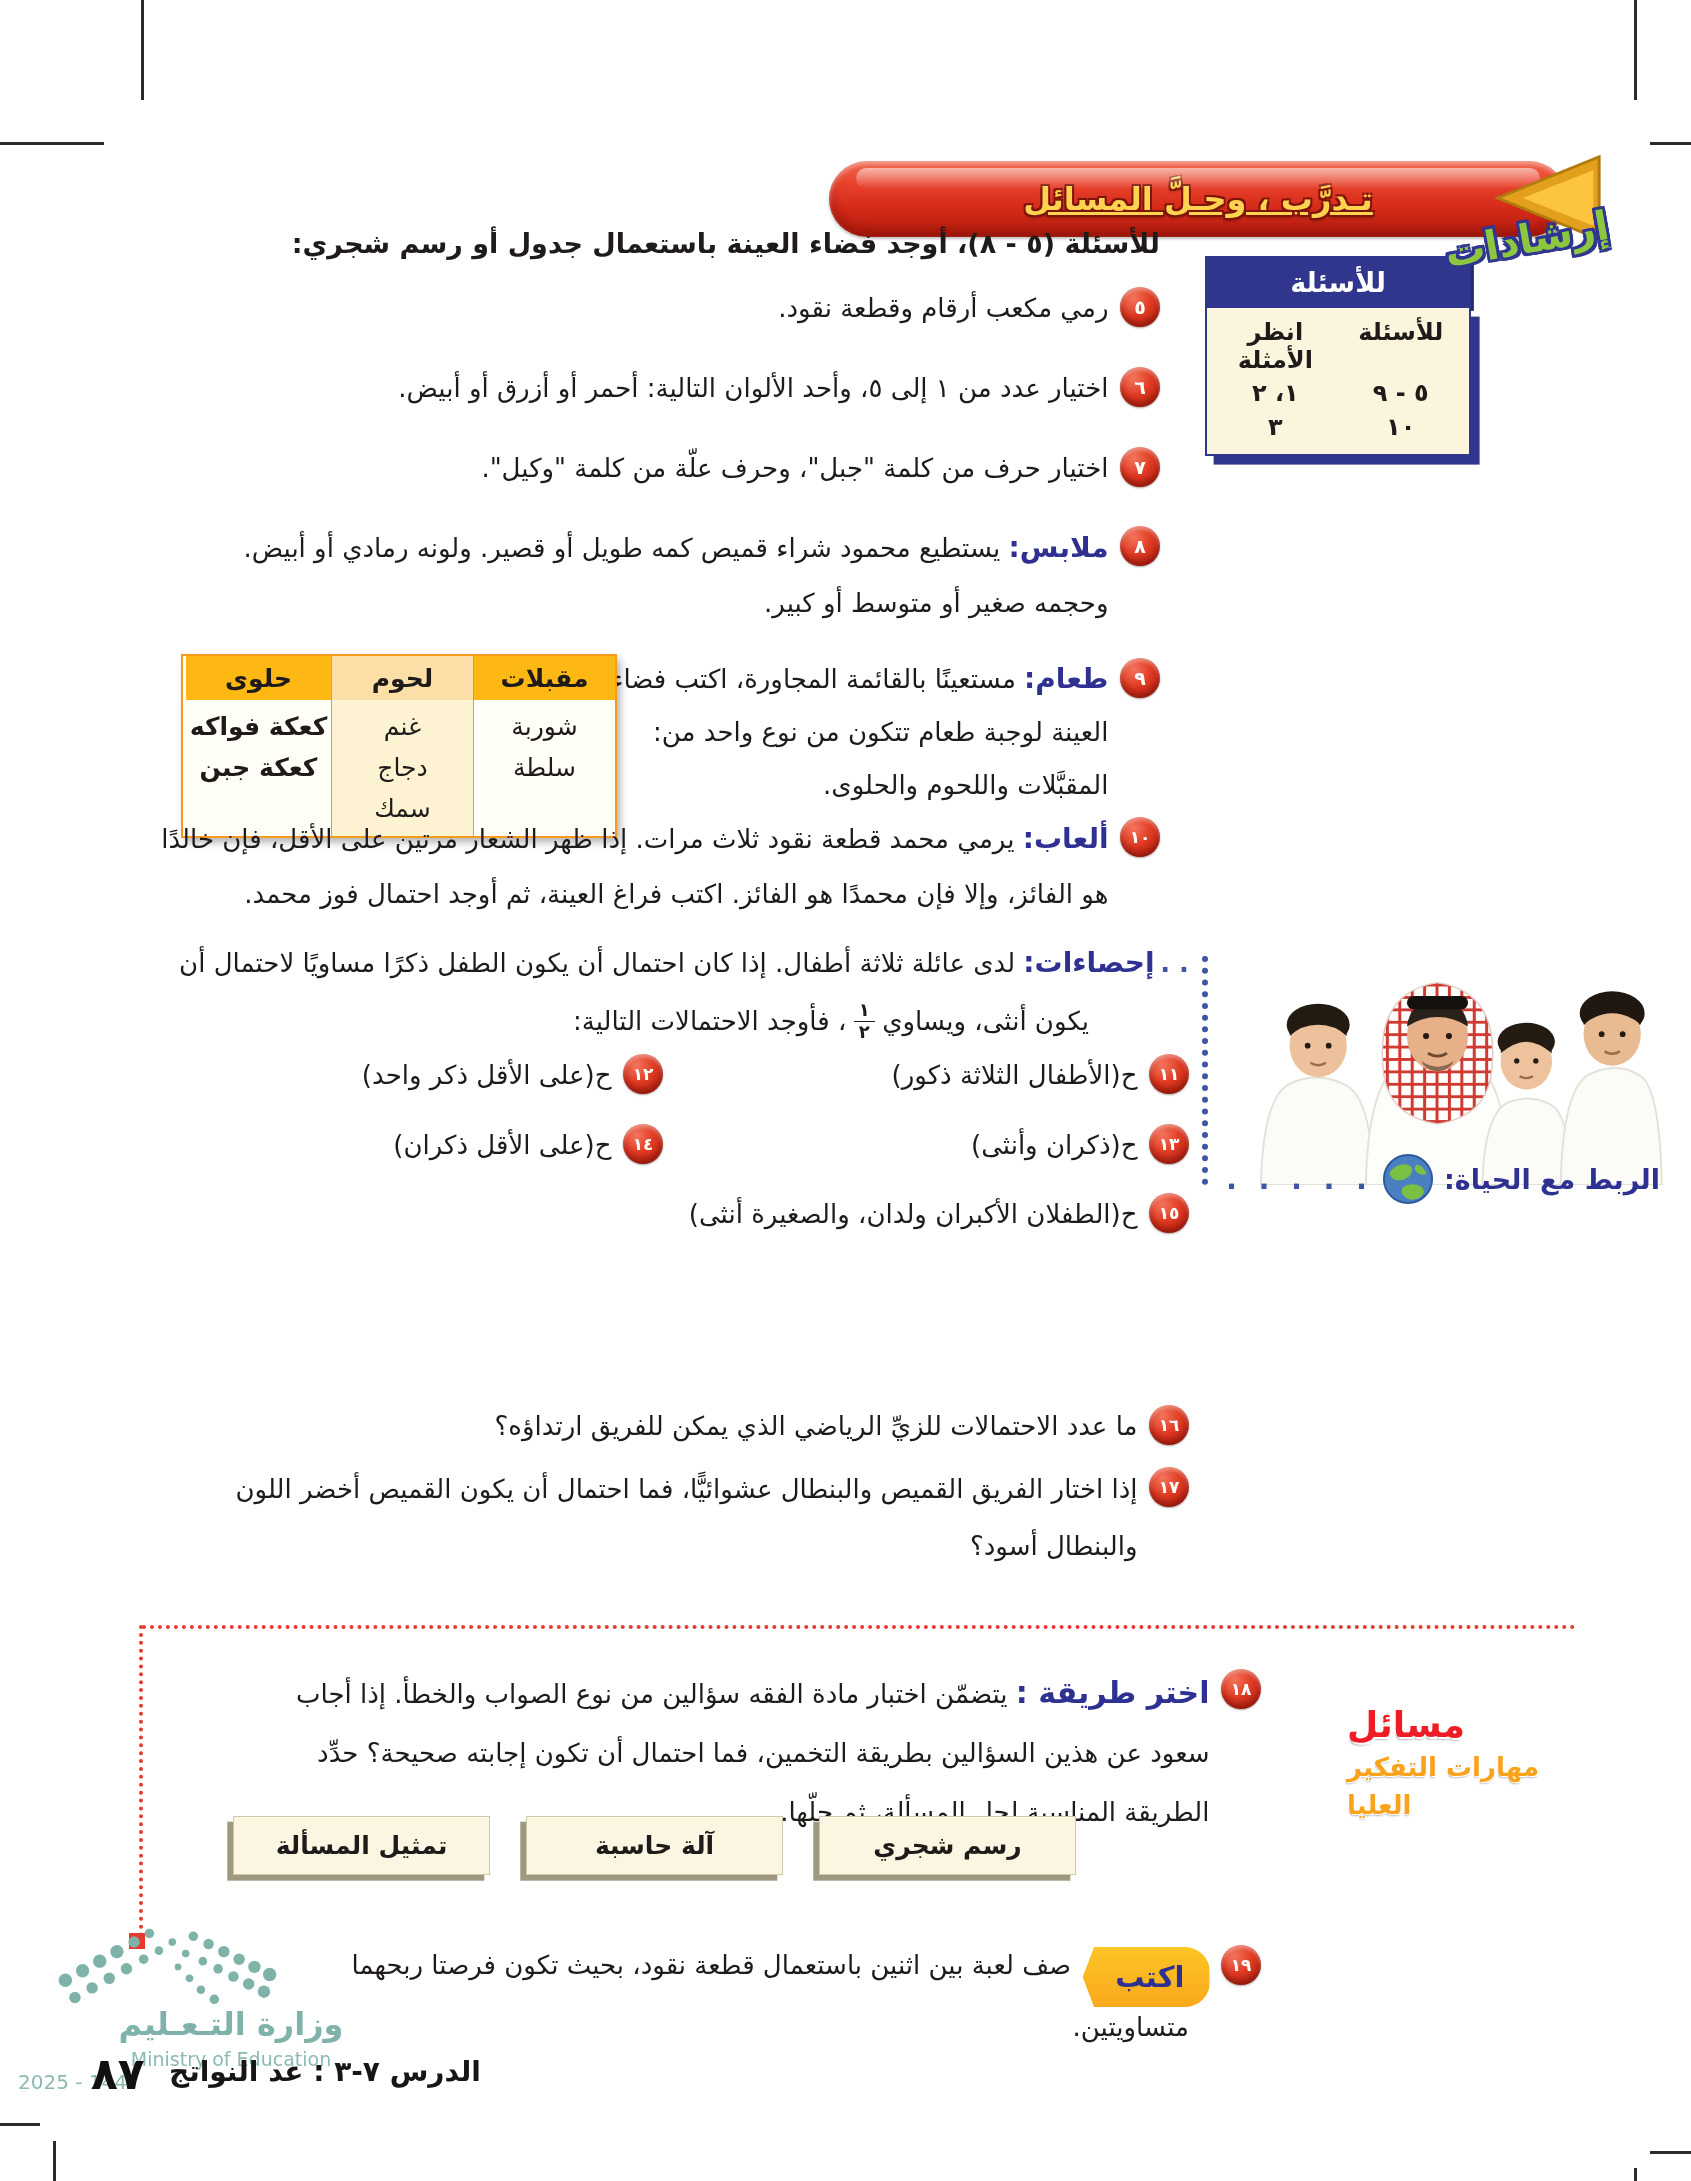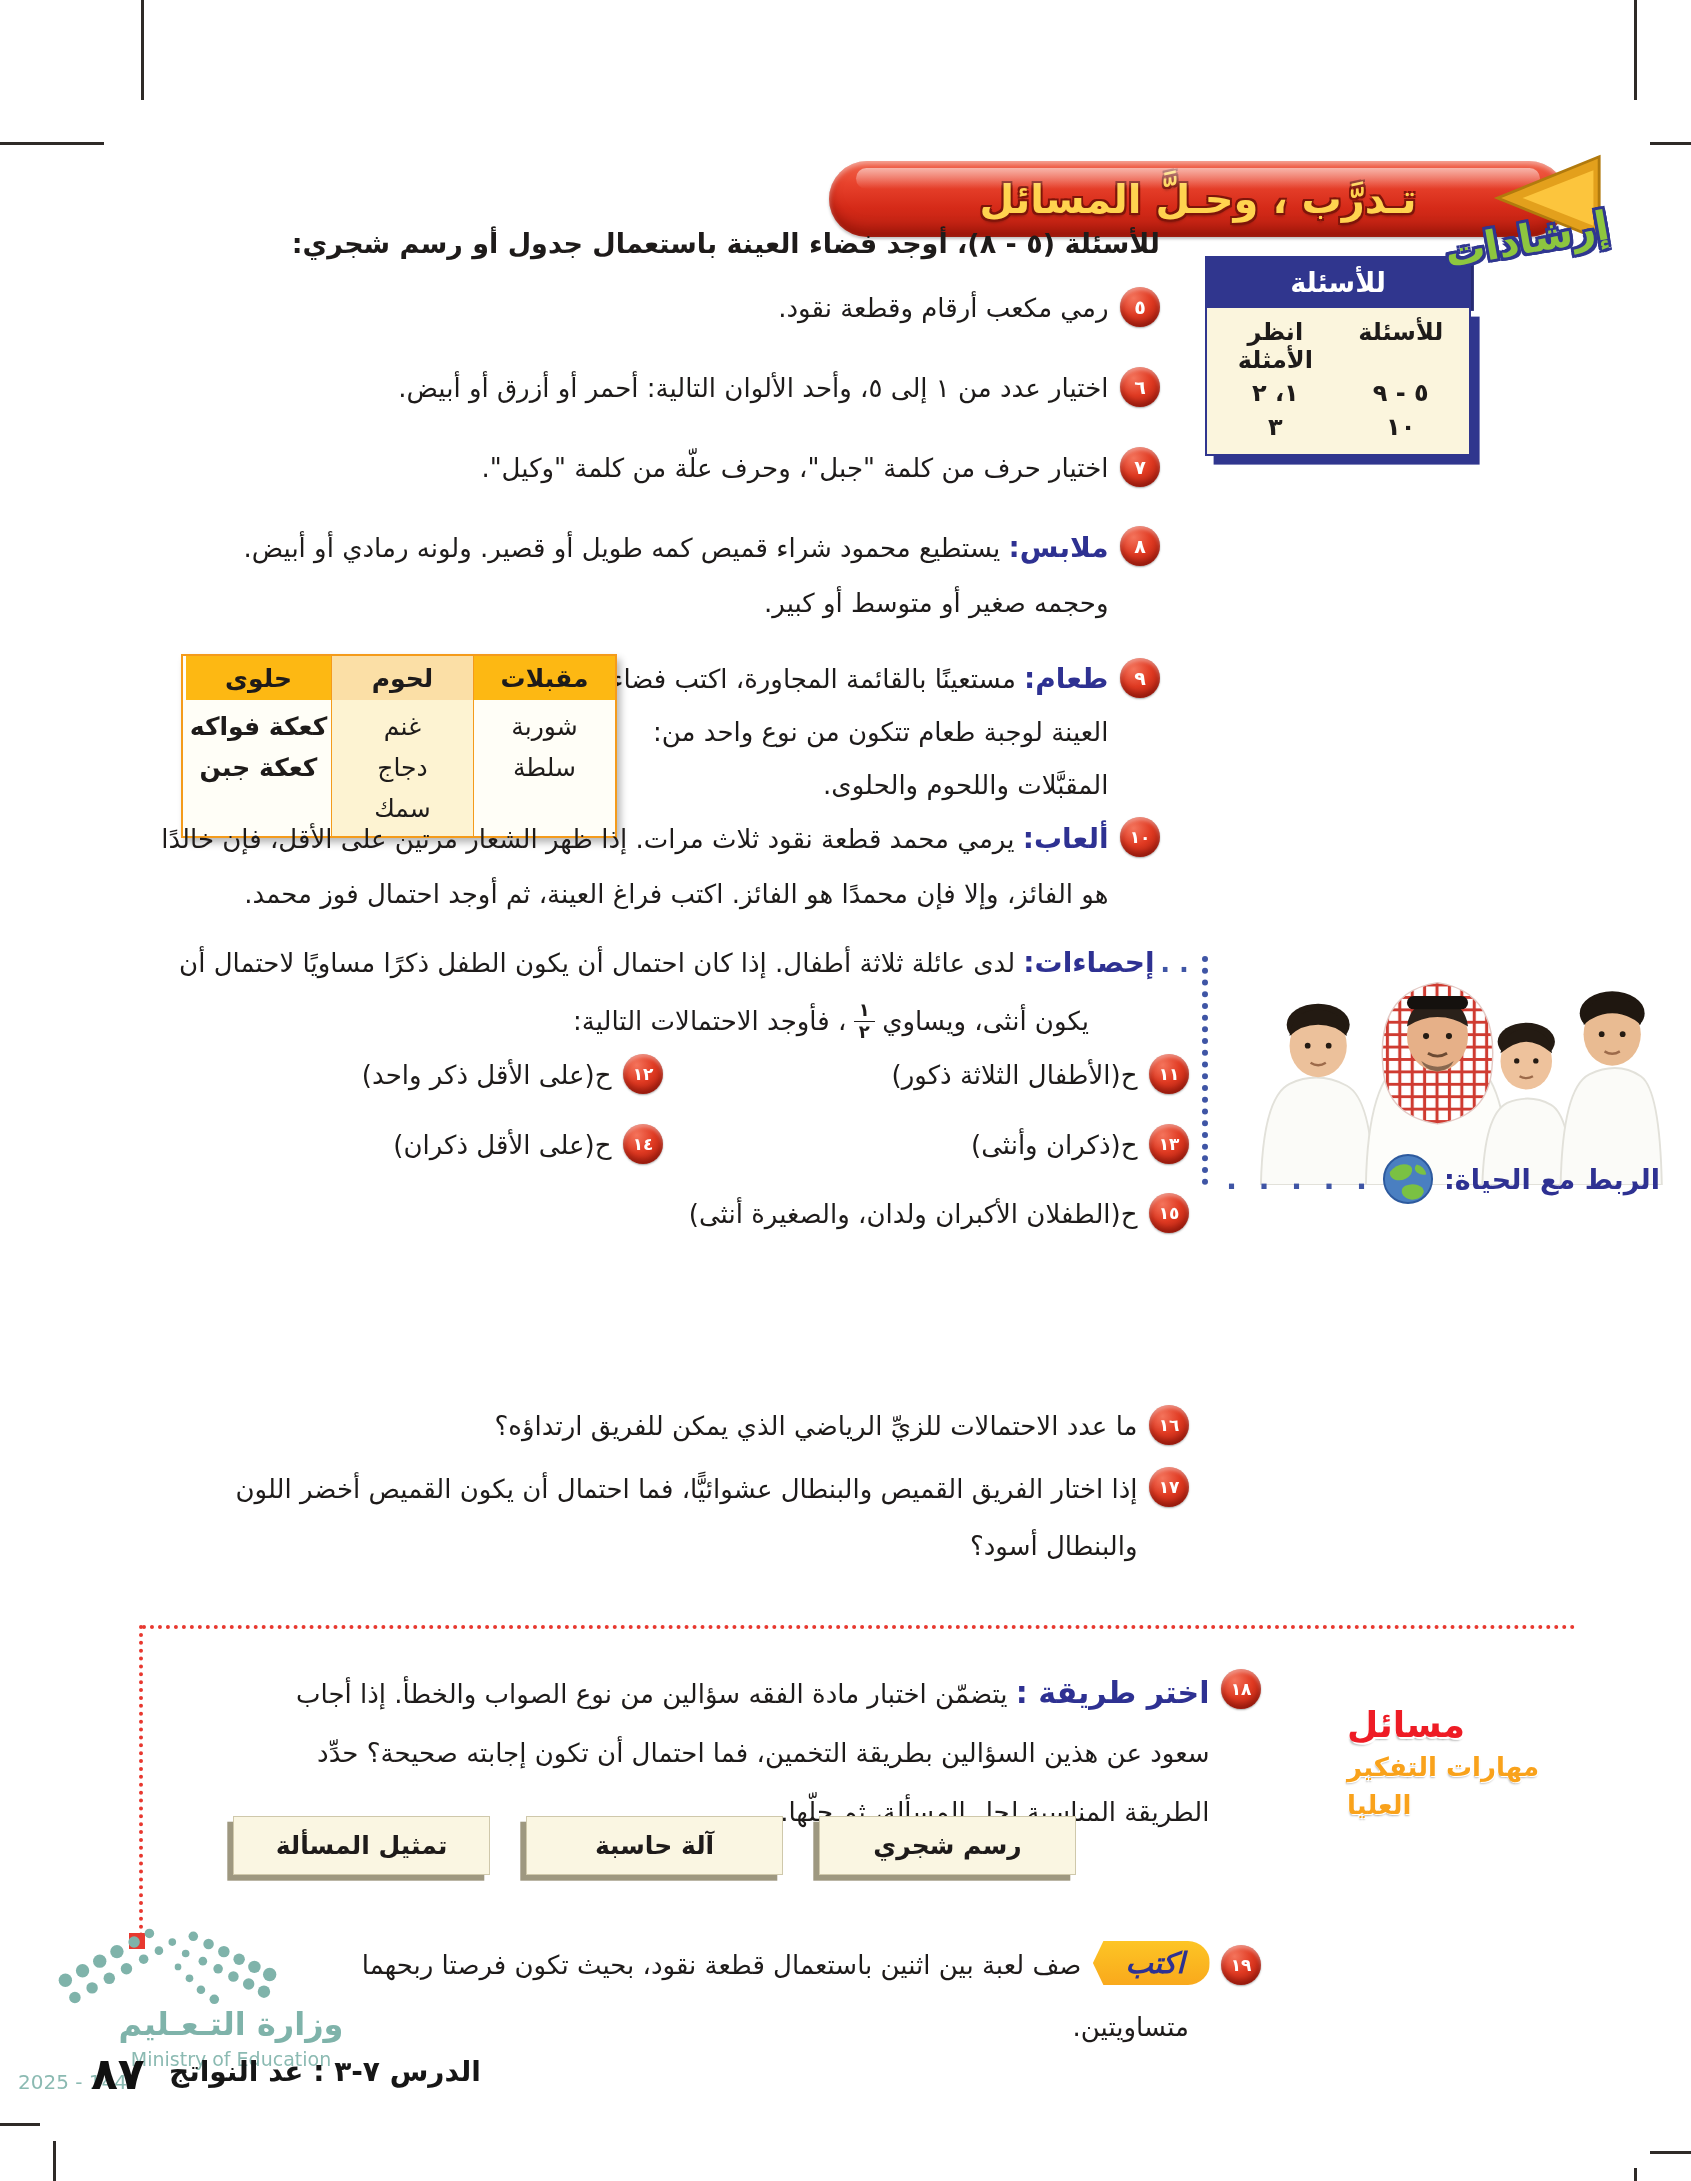--- a/index.html
+++ b/index.html
@@ -10,22 +10,22 @@
   
   .crop{position:absolute;background:#2e2a28;}
 
   
   .banner{position:absolute;left:830px;top:161px;width:738px;height:76px;border-radius:40px;
     background:linear-gradient(180deg,#f2654c 0%,#e8422c 30%,#d52a18 62%,#b71f10 100%);
     box-shadow:inset 0 2.9px 4.8px rgba(255,255,255,.45), inset 0 -7.6px 11.5px rgba(120,10,0,.5), 0 1.9px 2.9px rgba(0,0,0,.25);
     display:flex;align-items:center;justify-content:center;}
   .banner::before{content:"";position:absolute;left:27px;right:27px;top:6.7px;height:21px;border-radius:13.4px;
     background:linear-gradient(180deg,rgba(255,255,255,.55),rgba(255,255,255,0));}
-  .banner-title{font-size:40px;font-weight:bold;color:#ffd34f;letter-spacing:1px;
-    text-shadow:1.9px 1.9px 0 #7e150a,-1.9px 1.9px 0 #7e150a,1.9px -1.9px 0 #7e150a,-1.9px -1.9px 0 #7e150a,0 2.9px 2.9px rgba(0,0,0,.35);}
+  .banner-title{font-size:32px;font-weight:bold;color:#ffd34f;letter-spacing:1px;
+    text-shadow:1.9px 1.9px 0 #7e150a,-1.9px 1.9px 0 #7e150a,1.9px -1.9px 0 #7e150a,-1.9px -1.9px 0 #7e150a,0 2.9px 2.9px rgba(0,0,0,.35);text-decoration:underline;}
   .banner-arrow{position:absolute;left:1489px;top:151px;}
 
   
   .hints{position:absolute;left:1206px;top:256px;width:266px;}
   .hints-head{background:#30368e;color:#fff;height:52px;display:flex;align-items:center;justify-content:center;
     font-weight:bold;font-size:27px;box-shadow:2.9px 2.9px 0 #262b73;}
   .hints-body{background:#fbf5dd;border:2.9px solid #30368e;border-top:none;padding:9.6px 5.7px 13.4px 5.7px;
     box-shadow:8.6px 8.6px 0 #30368e;}
   .hints-script{position:absolute;left:239px;top:-40px;transform:rotate(-10deg);font-size:40px;font-weight:bold;color:#8dc63f;
     text-shadow:2.9px 2.9px 0 #2f3690,-2.9px -2.9px 0 #2f3690,2.9px -2.9px 0 #2f3690,-2.9px 2.9px 0 #2f3690,0 2.9px 0 #2f3690,0 -2.9px 0 #2f3690,2.9px 0 0 #2f3690,-2.9px 0 0 #2f3690;
@@ -85,23 +85,23 @@
   .higher-sub{color:#f9a21b;font-weight:bold;font-size:26px;line-height:38px;
     text-shadow:1px 1px 0 #fff,-1px -1px 0 #fff,0 1.9px 1.9px rgba(0,0,0,.25);}
 
   
   .options{position:absolute;left:234px;top:1816px;width:843px;display:flex;gap:36px;}
   .opt{flex:1;height:57px;background:#faf6e2;border:1px solid #cfc8ab;
     box-shadow:-5.7px 5.7px 0 #9e9880;display:flex;align-items:center;justify-content:center;
     font-weight:bold;font-size:25px;}
 
   
-  .ribbon{flex:0 0 auto;height:44px;margin-top:2px;padding:0 25px 0 32.5px;background:linear-gradient(180deg,#fdc525,#f9a91c);
+  .ribbon{flex:0 0 auto;height:60px;margin-top:8px;padding:0 25px 0 32.5px;background:linear-gradient(180deg,#fdc525,#f9a91c);
     border-radius:9.6px 25px 25px 9.6px;clip-path:polygon(0 50%,9% 0,100% 0,100% 100%,9% 100%);
-    display:flex;align-items:center;justify-content:center;color:#2e3192;font-weight:bold;font-size:29px;font-style:italic;}
+    display:flex;align-items:center;justify-content:center;color:#2e3192;font-weight:bold;font-size:29px;}
 
   
   .foot-ar{position:absolute;left:91px;top:2005px;width:282px;text-align:center;color:#7fb3aa;font-weight:bold;font-size:32px;}
   .foot-en{position:absolute;left:91px;top:2048px;width:282px;text-align:center;color:#8bbab2;font-size:19px;direction:ltr;}
   .foot-years{position:absolute;left:19px;top:2070px;width:210px;color:#8bbab2;font-size:20px;direction:ltr;text-align:left;}
   .page-num{position:absolute;left:92px;top:2048px;font-size:44px;font-weight:bold;color:#111;}
   .lesson{position:absolute;left:170px;top:2055px;font-size:28px;font-weight:bold;color:#161616;white-space:nowrap;}
 
   .photo{position:absolute;left:1233px;top:954px;width:432px;height:231px;}
 </style>

